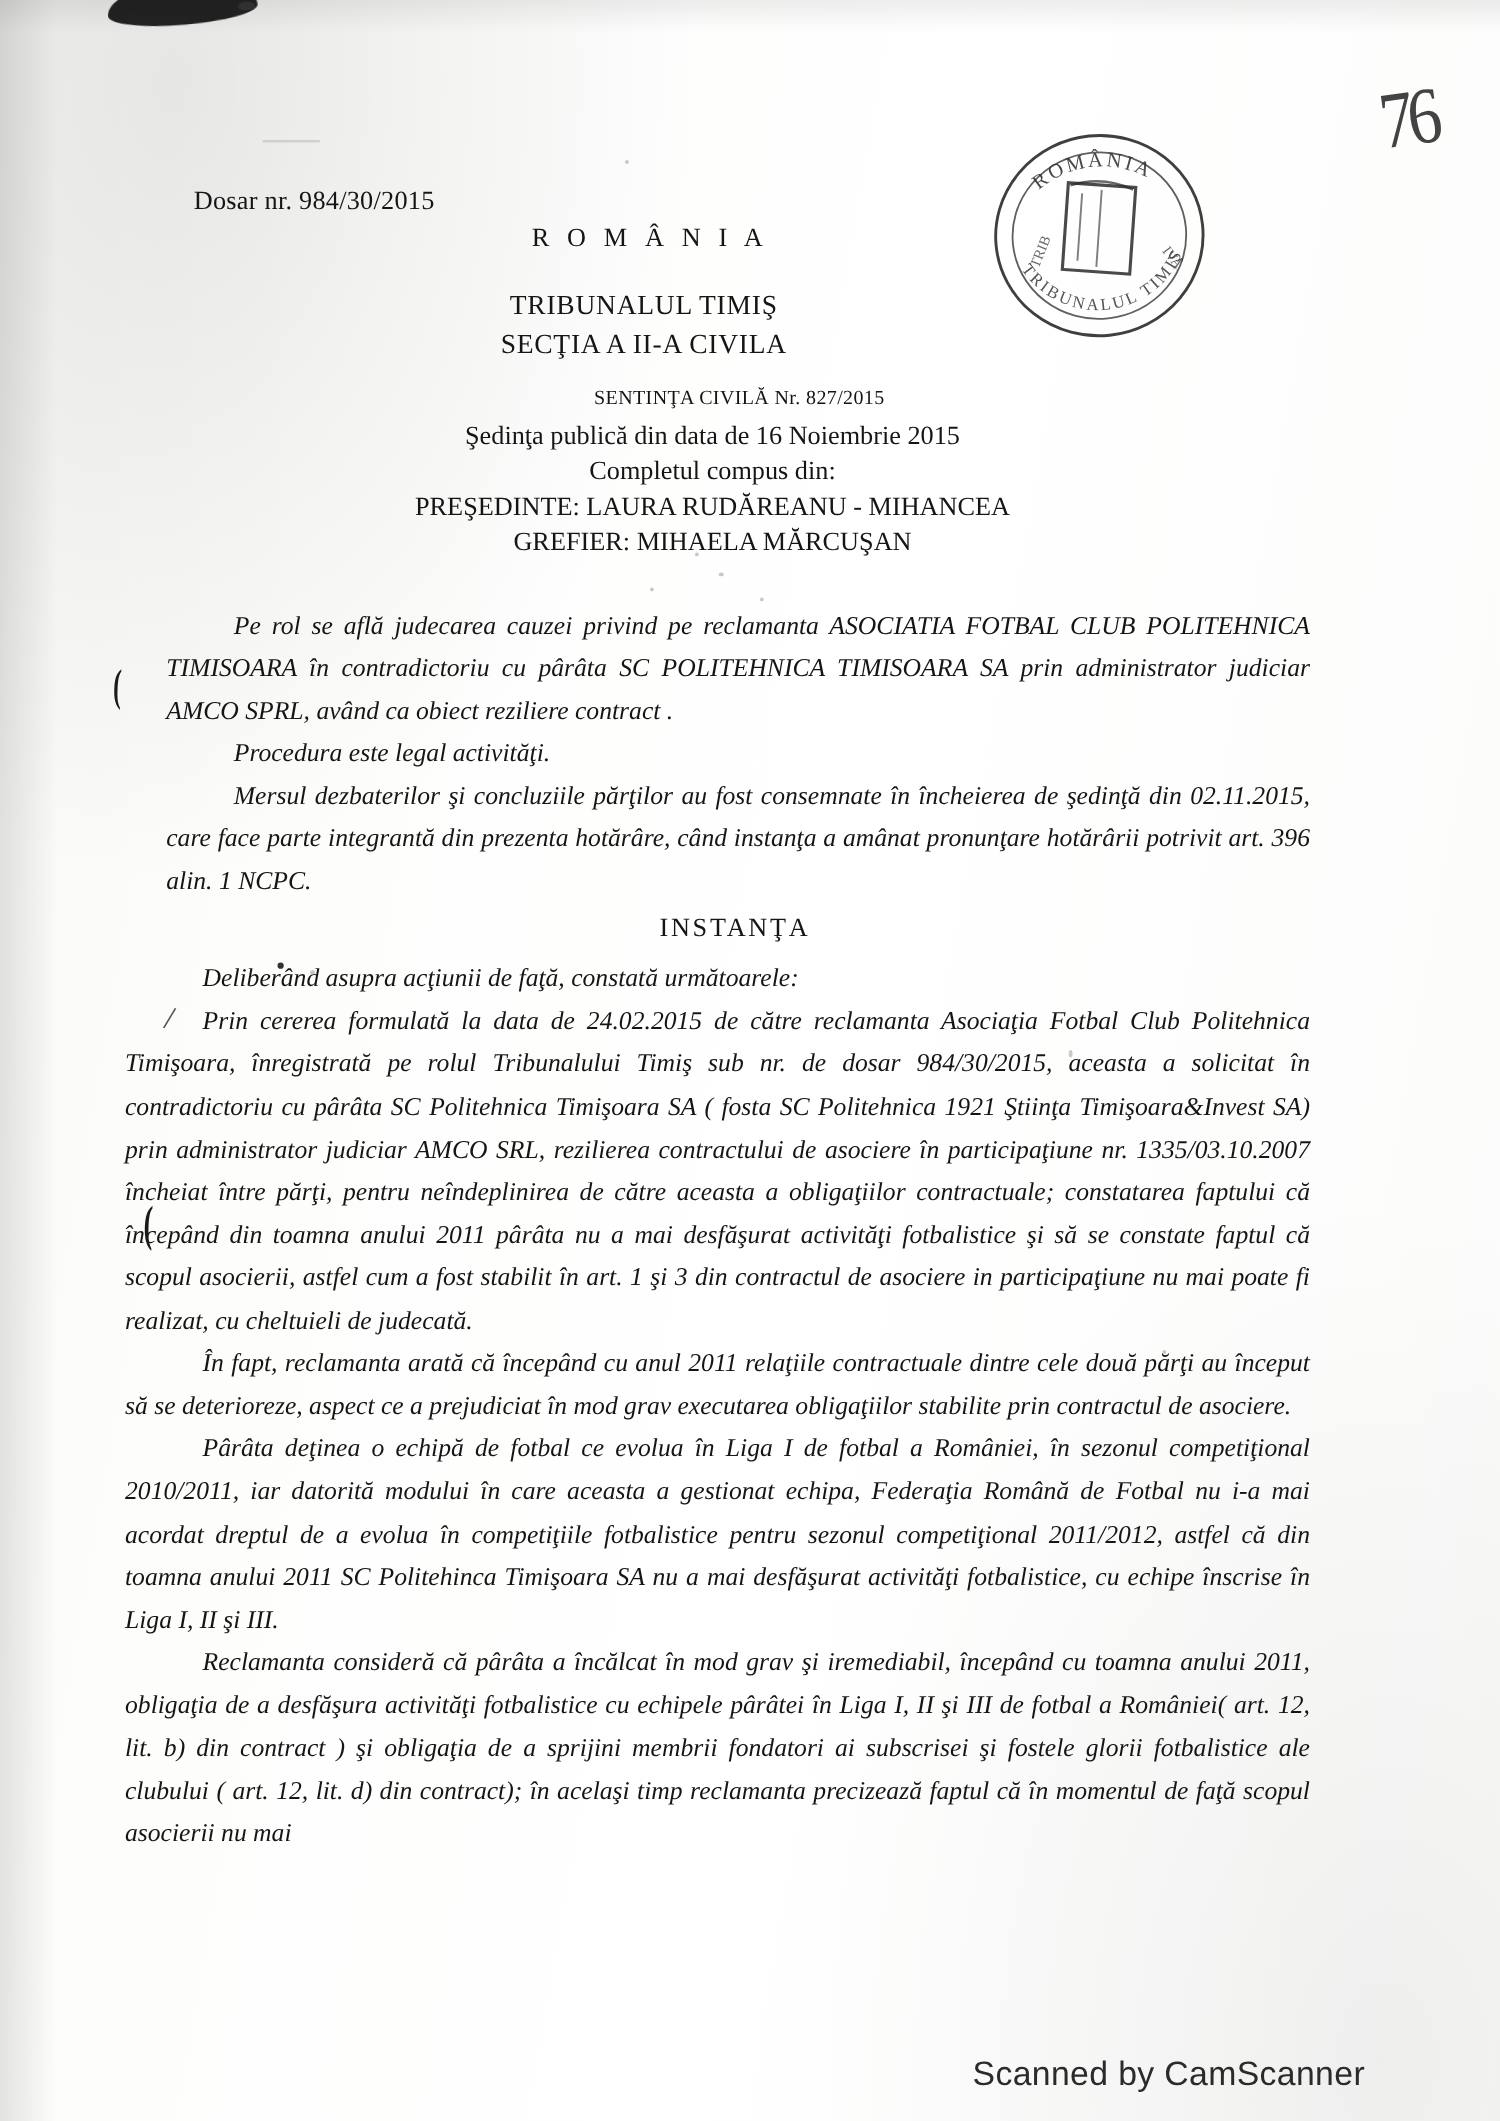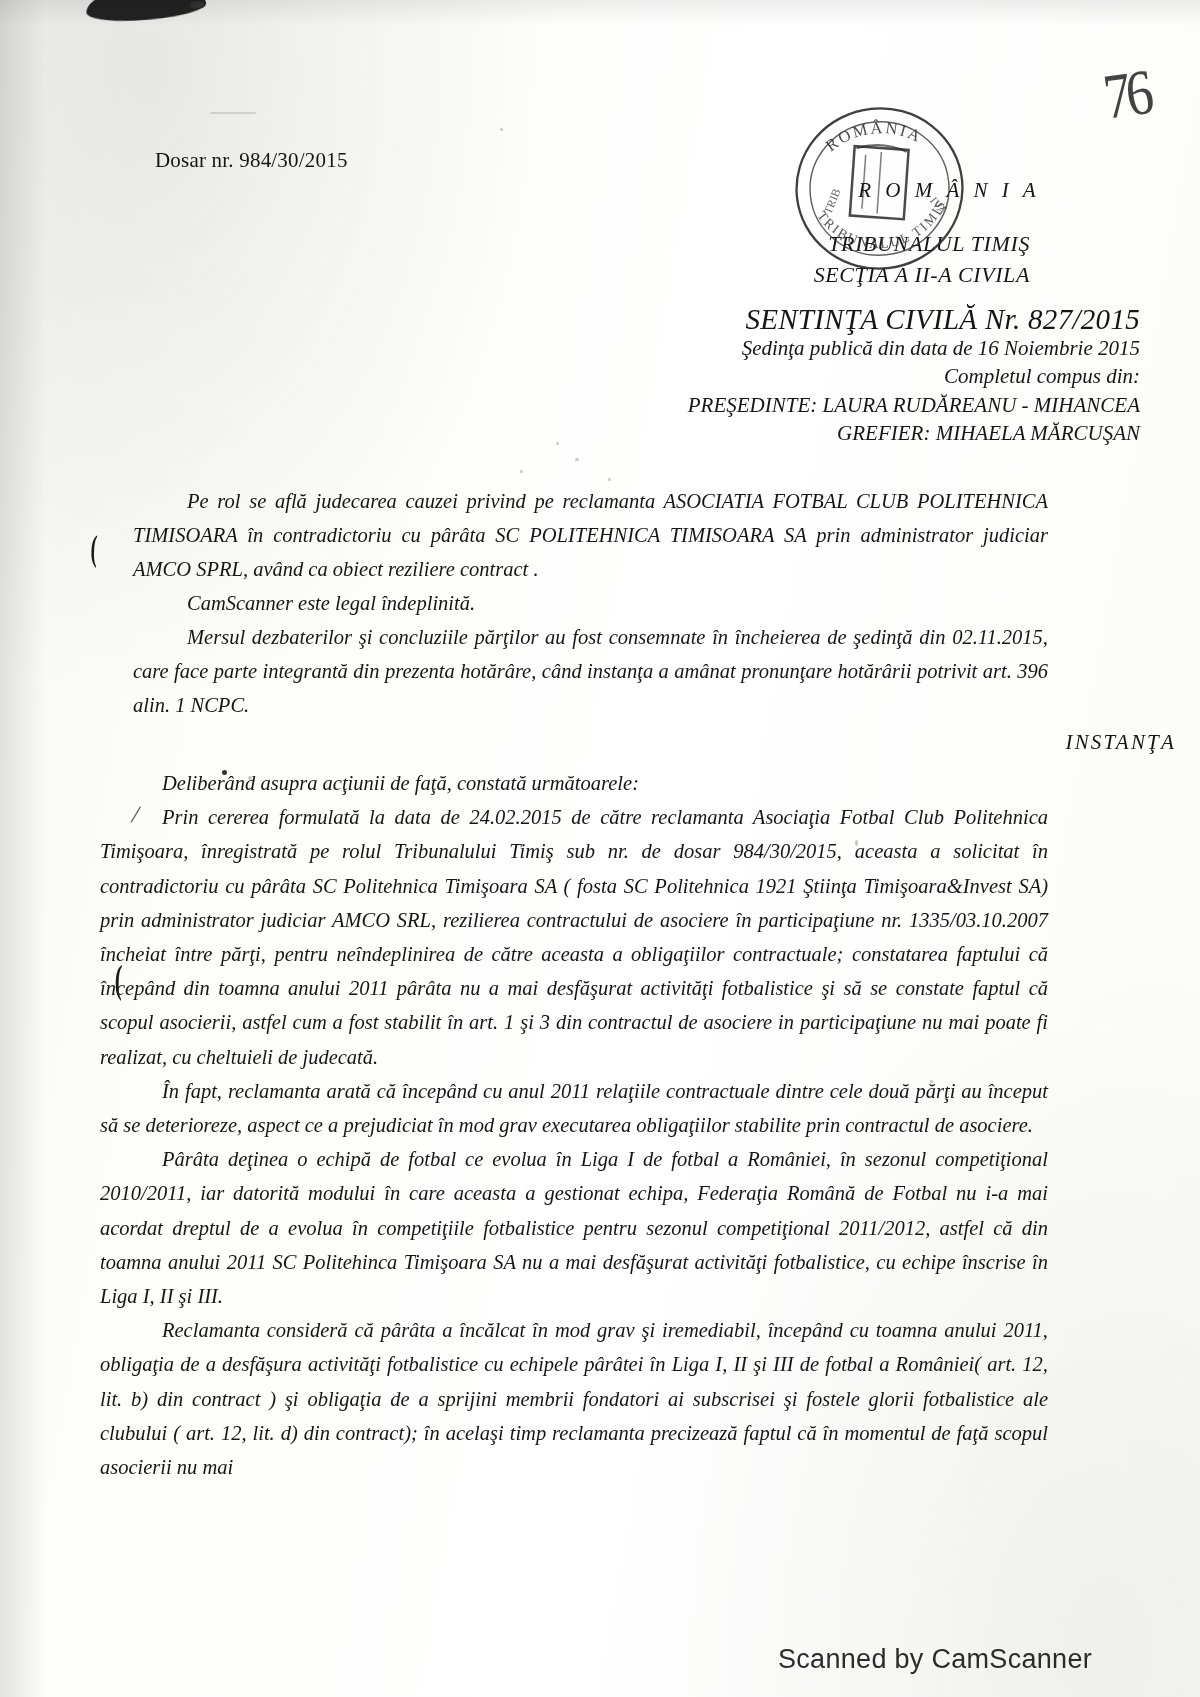--- a/index.html
+++ b/index.html
@@ -62,43 +62,42 @@
     position: absolute;
     left: 155px; top: 148px;
     font-size: 21px;
     letter-spacing: .2px;
     white-space: nowrap;
   }
 
   .center-block {
     position: absolute;
     left: 0; right: 0;
-    text-align: right;
-    font-style: italic;
+    text-align: center;
   }
   .romania {
     top: 178px;
     font-size: 21px;
     letter-spacing: 4.5px;
     padding-right: 160px;
   }
   .court {
     top: 228px;
     font-size: 22px;
     line-height: 31px;
     letter-spacing: .6px;
     padding-right: 170px;
   }
   .sentence {
     top: 305px;
     font-size: 21px;
     line-height: 28.5px;
     padding-right: 60px;
   }
-  .sentence .ln1 { font-size: 29px; letter-spacing: .3px; padding-left: 43px; }
+  .sentence .ln1 { font-size: 16px; letter-spacing: .3px; padding-left: 43px; }
 
   .instanta {
     top: 730px;
     font-size: 21px;
     letter-spacing: 2.2px;
     padding-right: 24px;
   }
 
   
   .body-top {
@@ -219,21 +218,21 @@
           <textPath href="#arcBot" startOffset="50%" text-anchor="middle">TRIBUNALUL TIMIŞ</textPath>
         </text>
         <text x="47" y="122" font-family="Liberation Serif, serif" font-size="12" fill="#2a2a2a" opacity=".7" transform="rotate(-62 47 122)">TRIB</text>
         <text x="150" y="118" font-family="Liberation Serif, serif" font-size="12" fill="#2a2a2a" opacity=".7" transform="rotate(58 150 118)">IVA</text>
       </g>
     </svg>
   </div>
 
   <div class="body-top">
     <p>Pe rol  se află  judecarea cauzei privind pe reclamanta ASOCIATIA FOTBAL CLUB POLITEHNICA TIMISOARA în contradictoriu cu pârâta SC POLITEHNICA TIMISOARA SA prin administrator judiciar AMCO SPRL, având ca obiect reziliere contract .</p>
-    <p>CamScanner este  legal îndeplinită.</p>
+    <p>Procedura este  legal activităţi.</p>
     <p>Mersul dezbaterilor şi concluziile părţilor au fost consemnate în încheierea de şedinţă din 02.11.2015, care face parte integrantă din prezenta hotărâre, când instanţa a amânat pronunţare hotărârii potrivit art. 396 alin. 1 NCPC.</p>
   </div>
 
   <div class="center-block instanta">INSTANŢA</div>
 
   <div class="body-main">
     <p>Deliberând asupra acţiunii de faţă, constată următoarele:</p>
     <p>Prin cererea formulată la data de 24.02.2015 de către reclamanta Asociaţia Fotbal Club Politehnica Timişoara,  înregistrată pe rolul Tribunalului Timiş sub nr. de dosar 984/30/2015, aceasta a solicitat în contradictoriu cu pârâta SC Politehnica Timişoara SA ( fosta SC Politehnica 1921 Ştiinţa Timişoara&amp;Invest SA) prin administrator judiciar AMCO SRL, rezilierea contractului de asociere în participaţiune nr. 1335/03.10.2007 încheiat între părţi, pentru neîndeplinirea de către aceasta a obligaţiilor contractuale; constatarea faptului că începând din toamna anului 2011 pârâta nu a mai desfăşurat activităţi fotbalistice şi să se constate faptul că scopul asocierii, astfel cum a fost stabilit în art. 1 şi 3 din contractul de asociere in participaţiune nu mai poate fi realizat, cu cheltuieli de judecată.</p>
     <p>În fapt, reclamanta arată că începând cu anul 2011 relaţiile contractuale dintre cele două părţi au început să se deterioreze, aspect ce a prejudiciat în mod grav executarea obligaţiilor stabilite prin contractul de asociere.</p>
     <p>Pârâta deţinea o echipă de fotbal ce evolua în Liga I de fotbal a României, în sezonul competiţional 2010/2011, iar datorită modului în care aceasta a gestionat echipa, Federaţia Română de Fotbal nu i-a mai acordat dreptul de a evolua în competiţiile fotbalistice pentru sezonul competiţional 2011/2012, astfel că din toamna anului 2011 SC Politehinca Timişoara SA nu a mai desfăşurat activităţi fotbalistice, cu echipe înscrise în Liga I, II şi III.</p>

